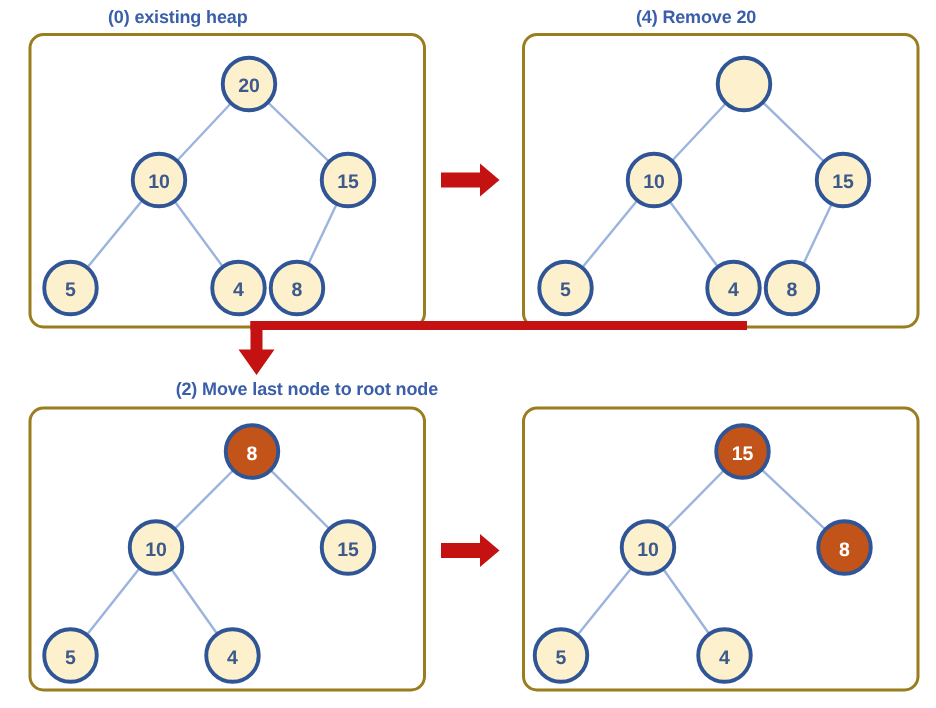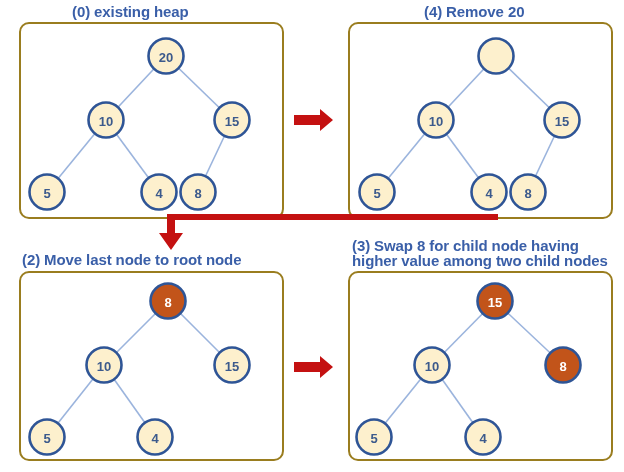--- a/index.html
+++ b/index.html
@@ -24,21 +24,21 @@
     position: absolute;
     border: 2px solid #9a7d1f;
     border-radius: 10px;
     background: #ffffff;
     box-sizing: border-box;
   }
   .panel-title {
     position: absolute;
     color: #3a5fa8;
     font-weight: bold;
-    font-size: 15px;
+    font-size: 12px;
     line-height: 15px;
     letter-spacing: -0.1px;
     white-space: pre-line;
   }
   .tree-svg {
     position: absolute;
     left: 0; top: 0;
     overflow: visible;
   }
   .node-circle {
@@ -137,21 +137,21 @@
     <g>
       <circle class="node-circle node-fill-cream" cx="489" cy="192" r="17.5"></circle>
       <text class="node-label node-label-dark" x="489" y="193">4</text>
     </g>
     <g>
       <circle class="node-circle node-fill-cream" cx="528" cy="192" r="17.5"></circle>
       <text class="node-label node-label-dark" x="528" y="193">8</text>
     </g>
   </svg>
 
-  <div class="panel-title" style="left:22px; top:252px; width:270px;">(2) Move last node to root node</div>
+  <div class="panel-title" style="left:22px; top:252px; width:270px;text-align:right;">(2) Move last node to root node</div>
   <div class="panel" style="left:19px; top:271px; width:265px; height:190px;"></div>
   <svg class="tree-svg" width="624" height="472" viewBox="0 0 624 472" style="left:0;top:0;">
     <g>
       <line class="edge-line" x1="168" y1="301" x2="104" y2="365"></line>
       <line class="edge-line" x1="168" y1="301" x2="232" y2="365"></line>
       <line class="edge-line" x1="104" y1="365" x2="47" y2="437"></line>
       <line class="edge-line" x1="104" y1="365" x2="155" y2="437"></line>
     </g>
     <g>
       <circle class="node-circle node-fill-orange" cx="168" cy="301" r="17.5"></circle>
@@ -168,22 +168,20 @@
     <g>
       <circle class="node-circle node-fill-cream" cx="47" cy="437" r="17.5"></circle>
       <text class="node-label node-label-dark" x="47" y="438">5</text>
     </g>
     <g>
       <circle class="node-circle node-fill-cream" cx="155" cy="437" r="17.5"></circle>
       <text class="node-label node-label-dark" x="155" y="438">4</text>
     </g>
   </svg>
 
-  <div class="panel-title" style="left:352px; top:238px; width:262px;">(3) Swap 8 for child node having
-higher value among two child nodes</div>
   <div class="panel" style="left:348px; top:271px; width:265px; height:190px;"></div>
   <svg class="tree-svg" width="624" height="472" viewBox="0 0 624 472" style="left:0;top:0;">
     <g>
       <line class="edge-line" x1="495" y1="301" x2="432" y2="365"></line>
       <line class="edge-line" x1="495" y1="301" x2="563" y2="365"></line>
       <line class="edge-line" x1="432" y1="365" x2="374" y2="437"></line>
       <line class="edge-line" x1="432" y1="365" x2="483" y2="437"></line>
     </g>
     <g>
       <circle class="node-circle node-fill-orange" cx="495" cy="301" r="17.5"></circle>

